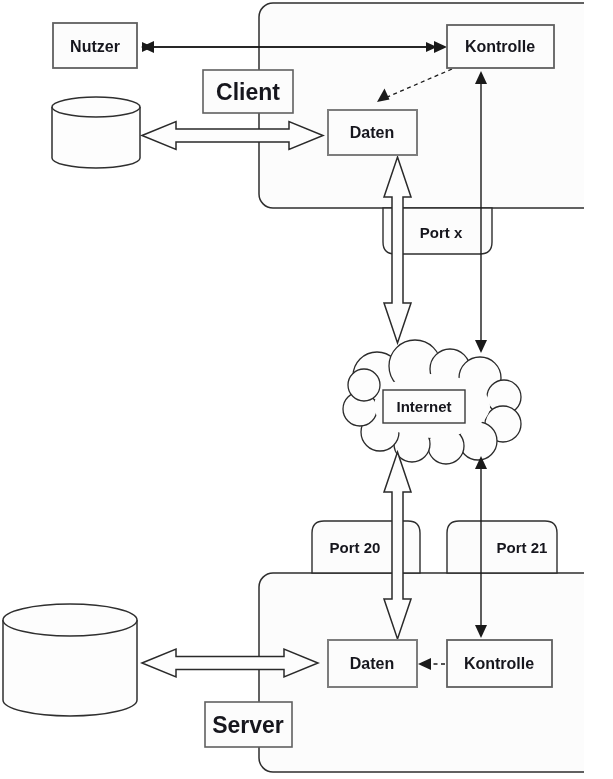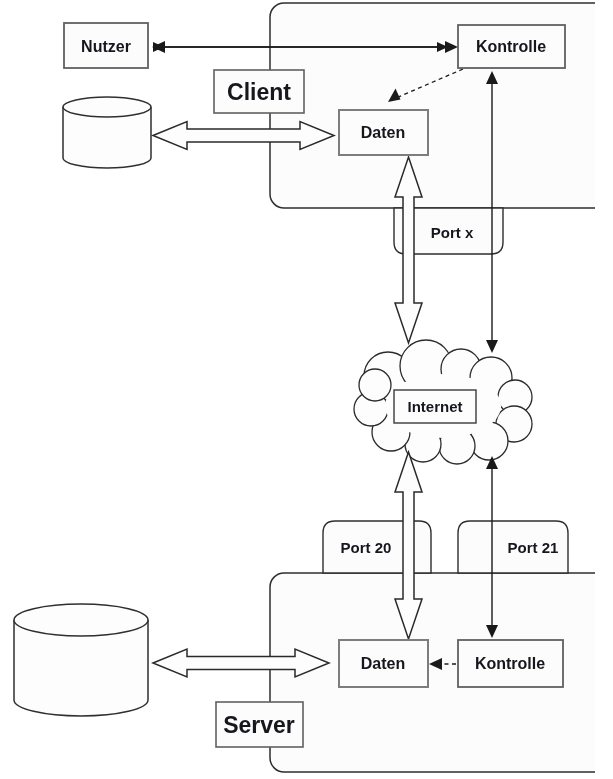--- a/index.html
+++ b/index.html
@@ -1,16 +1,16 @@
 <!DOCTYPE html>
 <html><head>
 <meta charset="utf-8">
 <style>
   html,body{margin:0;padding:0;background:#ffffff;}
-  .stage{position:relative;width:584px;height:779px;background:#ffffff;overflow:hidden;padding-left:11px;}
+  .stage{position:relative;width:584px;height:779px;background:#ffffff;overflow:hidden;}
   svg{display:block;}
   text{font-family:"Liberation Sans","DejaVu Sans",sans-serif;fill:#16161d;}
   .lbl{font-size:16px;font-weight:700;}
   .lbl-sm{font-size:15px;font-weight:700;}
   .lbl-big{font-size:23px;font-weight:700;}
 </style>
 </head>
 <body>
 
 <div class="stage">

